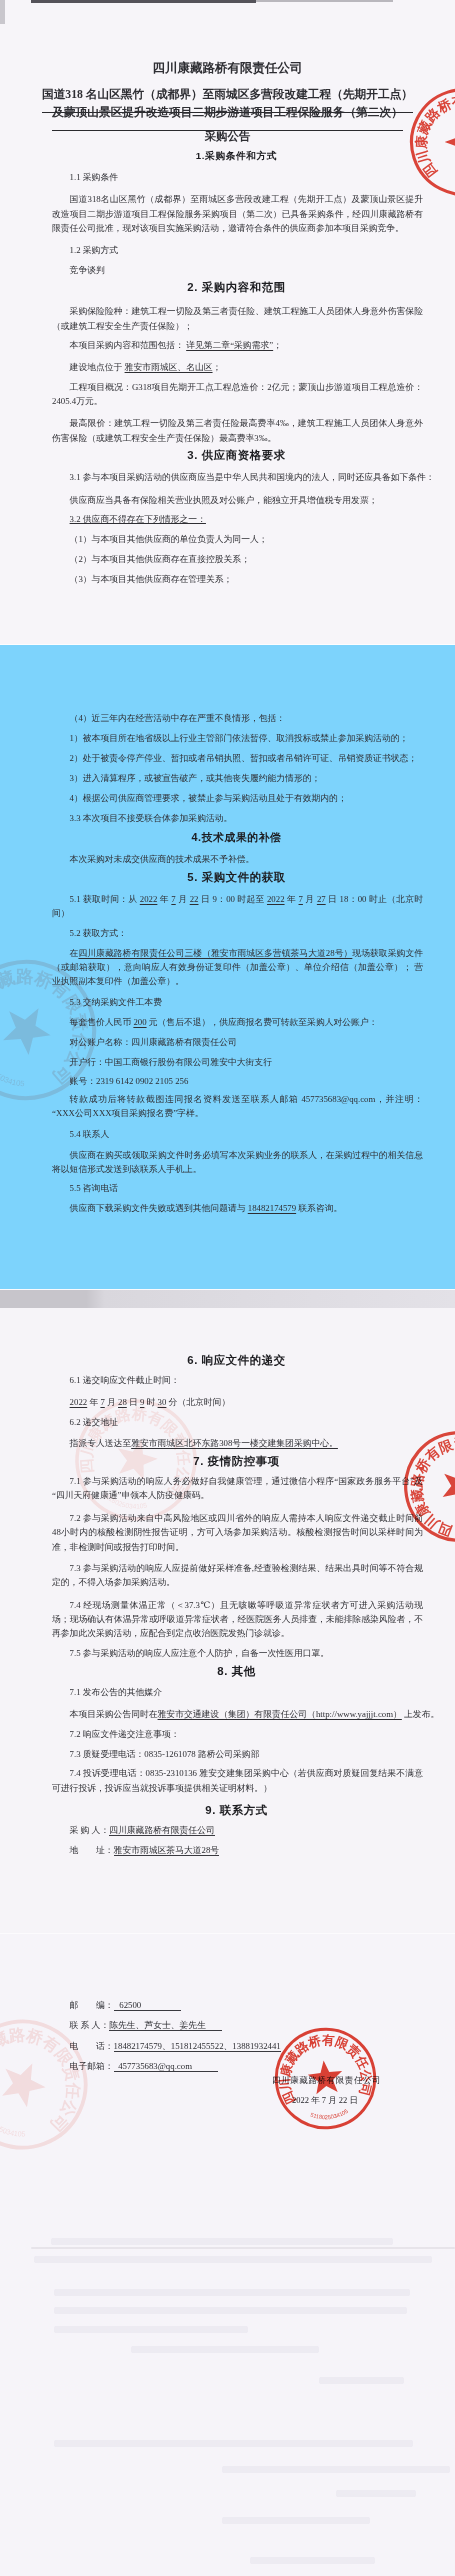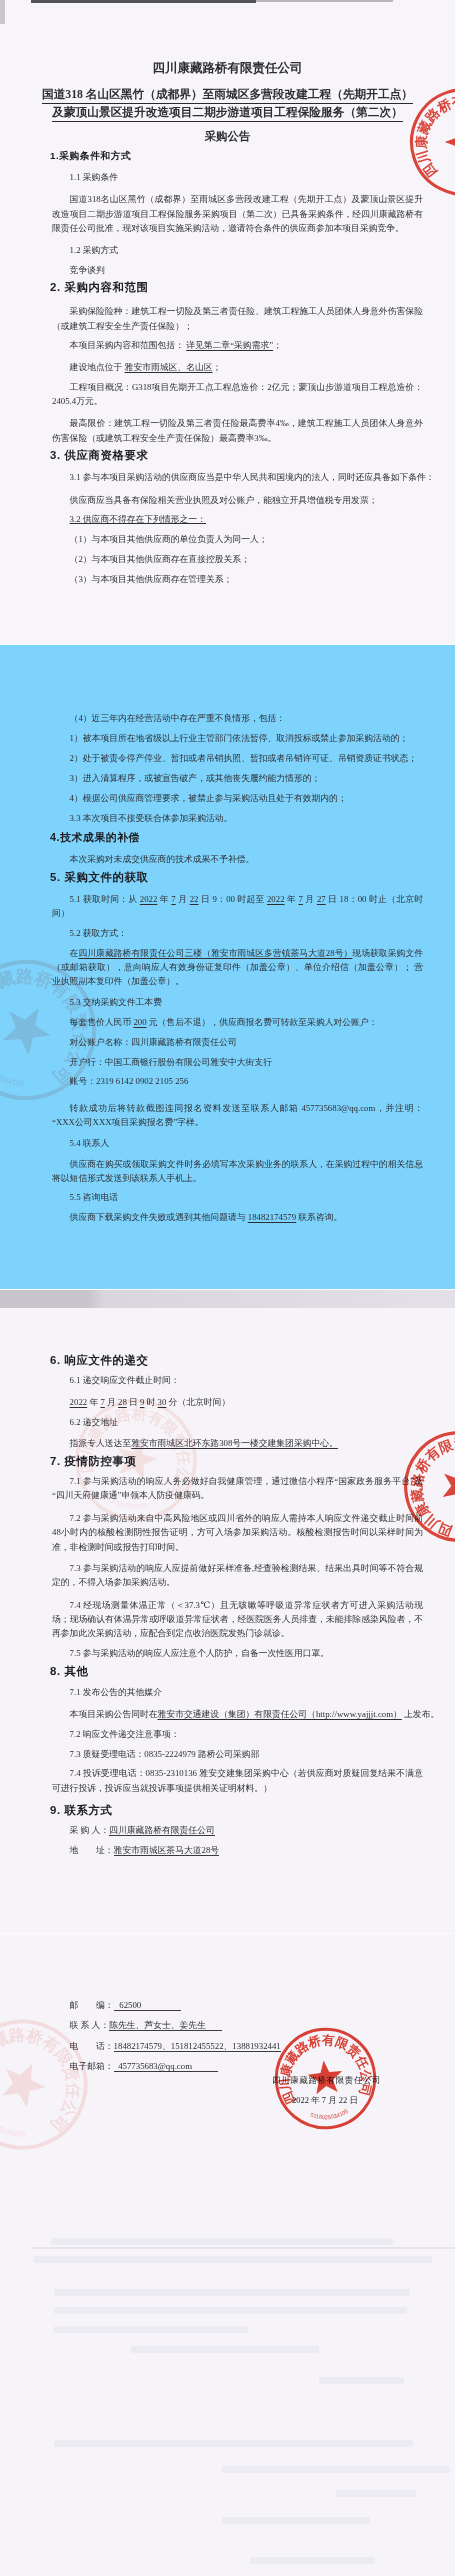--- a/index.html
+++ b/index.html
@@ -5,30 +5,30 @@
   html,body{margin:0;padding:0;background:#e9e7ed;}
   body{width:455px;font-family:"Liberation Serif","DejaVu Serif",serif;color:#2e2e33;
        -webkit-font-smoothing:antialiased;}
   .pg{position:relative;overflow:hidden;width:455px;}
   #p1{height:644px;background:#f7f5f9;border-bottom:1.1px solid #fdfdfe;}
   #p2{height:644px;background:#7dd3fc;}
   #band{height:18px;background:linear-gradient(to right,#c7c5cb 0%,#c7c5cb 19%,#d9d7dd 23%,#e3e1e7 100%);border-top:1.1px solid #fbfafc;}
   #p3{height:625px;background:#f6f4f8;border-bottom:1.1px solid #fcfbfd;}
   #p4{height:643px;background:#f6f4f9;}
   .h{font-family:"Liberation Sans","DejaVu Sans",sans-serif;font-weight:700;color:#1d1d21;
-     margin:0 32px 0 50px;letter-spacing:0.6px;}
+     margin:0 32px 0 50px;letter-spacing:0.6px;text-align:center;}
   .h1s{font-size:9.7px;line-height:13.7px;}
   .h2s{font-size:11.4px;line-height:16px;}
   .pr{margin:0 32px 0 52px;text-indent:2em;line-height:14.2px;font-size:8.8px;text-align:justify;}
   .nw{white-space:nowrap;text-align:left;}
   .tC{text-align:center;font-weight:700;}
   .doc-company{font-size:12.5px;line-height:17px;padding-top:0;}
   .doc-title{font-size:11.7px;line-height:18px;}
   .doc-notice{font-size:11.4px;line-height:17px;}
-  .tu{border-bottom:1.1px solid #2a2a2e;padding-bottom:2px;}
+  .tu{border-bottom:1.1px solid #2a2a2e;padding-bottom:11px;}
   .u{text-decoration:underline;text-underline-offset:1.7px;}
   .uv{border-bottom:0.6px solid #3a3a40;}
   .seal{position:absolute;mix-blend-mode:multiply;pointer-events:none;}
   .ghost{position:absolute;height:7.4px;border-radius:1.7px;background:rgba(152,142,172,0.09);filter:blur(0.6px);}
   .artifact{position:absolute;}
 </style>
 </head>
 <body>
 
 <svg width="0" height="0" style="position:absolute">
@@ -97,21 +97,21 @@
 
   <div class="h h2s" style="margin-top:2.8px;">5. 采购文件的获取</div>
   <div class="pr" style="margin-top:7.4px;"><span>5.1 获取时间：从 </span><span class="u">2022</span><span> 年 </span><span class="u">7</span><span> 月 </span><span class="u">22</span><span> 日 9：00 时起至 </span><span class="u">2022</span><span> 年 </span><span class="u">7</span><span> 月 </span><span class="u">27</span><span> 日 18：00 时止（北京时间）</span></div>
   <div class="pr" style="margin-top:5.7px;">5.2 获取方式：</div>
   <div class="pr" style="margin-top:5.7px;"><span>在</span><span class="u">四川康藏路桥有限责任公司三楼（雅安市雨城区多营镇茶马大道28号）</span><span>现场获取采购文件（或邮箱获取），意向响应人有效身份证复印件（加盖公章）、单位介绍信（加盖公章）； 营业执照副本复印件（加盖公章）。</span></div>
   <div class="pr" style="margin-top:6.3px;">5.3 交纳采购文件工本费</div>
   <div class="pr" style="margin-top:5.7px;"><span>每套售价人民币 </span><span class="u">200</span><span> 元（售后不退），供应商报名费可转款至采购人对公账户：</span></div>
   <div class="pr" style="margin-top:5.7px;">对公账户名称：四川康藏路桥有限责任公司</div>
   <div class="pr" style="margin-top:5.7px;">开户行：中国工商银行股份有限公司雅安中大街支行</div>
   <div class="pr" style="margin-top:5.7px;">账号：2319 6142 0902 2105 256</div>
-  <div class="pr" style="margin-top:12px;">转款成功后将转款截图连同报名资料发送至联系人邮箱 457735683@qq.com，并注明：“XXX公司XXX项目采购报名费”字样。</div>
+  <div class="pr" style="margin-top:3px;">转款成功后将转款截图连同报名资料发送至联系人邮箱 457735683@qq.com，并注明：“XXX公司XXX项目采购报名费”字样。</div>
   <div class="pr" style="margin-top:6.8px;">5.4 联系人</div>
   <div class="pr" style="margin-top:6.8px;">供应商在购买或领取采购文件时务必填写本次采购业务的联系人，在采购过程中的相关信息将以短信形式发送到该联系人手机上。</div>
   <div class="pr" style="margin-top:4.6px;">5.5 咨询电话</div>
   <div class="pr" style="margin-top:5.7px;"><span>供应商下载采购文件失败或遇到其他问题请与 </span><span class="u">18482174579</span><span> 联系咨询。</span></div>
 
   <svg class="seal" viewBox="0 0 200 200" style="width:148px;height:148px;left:-48px;top:311px;transform:rotate(30deg);opacity:.15;">
       <use href="#sealG"></use>
     </svg>
 </div>
 
@@ -128,21 +128,21 @@
   <div class="pr" style="margin-top:5.1px;">7.1 参与采购活动的响应人务必做好自我健康管理，通过微信小程序“国家政务服务平台”及“四川天府健康通”申领本人防疫健康码。</div>
   <div class="pr" style="margin-top:8.5px;">7.2 参与采购活动来自中高风险地区或四川省外的响应人需持本人响应文件递交截止时间前48小时内的核酸检测阴性报告证明，方可入场参加采购活动。核酸检测报告时间以采样时间为准，非检测时间或报告打印时间。</div>
   <div class="pr" style="margin-top:7.4px;">7.3 参与采购活动的响应人应提前做好采样准备,经查验检测结果、结果出具时间等不符合规定的，不得入场参加采购活动。</div>
   <div class="pr" style="margin-top:8px;">7.4 经现场测量体温正常（＜37.3℃）且无咳嗽等呼吸道异常症状者方可进入采购活动现场；现场确认有体温异常或呼吸道异常症状者，经医院医务人员排查，未能排除感染风险者，不再参加此次采购活动，应配合到定点收治医院发热门诊就诊。</div>
   <div class="pr" style="margin-top:6.3px;">7.5 参与采购活动的响应人应注意个人防护，自备一次性医用口罩。</div>
 
   <div class="h h2s" style="margin-top:2.8px;">8. 其他</div>
   <div class="pr" style="margin-top:5.7px;">7.1 发布公告的其他媒介</div>
   <div class="pr nw" style="margin-top:7.4px;"><span>本项目采购公告同时在</span><span class="u">雅安市交通建设（集团）有限责任公司（http://www.yajjjt.com）</span><span> 上发布。</span></div>
   <div class="pr" style="margin-top:5.7px;">7.2 响应文件递交注意事项：</div>
-  <div class="pr" style="margin-top:5.7px;">7.3 质疑受理电话：0835-2224979 路桥公司采购部</div>
+  <div class="pr" style="margin-top:5.7px;">7.3 质疑受理电话：0835-1261078 路桥公司采购部</div>
   <div class="pr" style="margin-top:5.7px;">7.4 投诉受理电话：0835-2310136 雅安交建集团采购中心（若供应商对质疑回复结果不满意可进行投诉，投诉应当就投诉事项提供相关证明材料。）</div>
 
   <div class="h h2s" style="margin-top:6.8px;">9. 联系方式</div>
   <div class="pr" style="margin-top:5.7px;"><span>采 购 人：</span><span class="uv">四川康藏路桥有限责任公司</span></div>
   <div class="pr" style="margin-top:5.7px;"><span>地　　址：</span><span class="uv">雅安市雨城区茶马大道28号</span></div>
 
   <svg class="seal" viewBox="0 0 200 200" style="width:117px;height:117px;left:401px;top:120px;transform:rotate(-50deg);opacity:.92;">
       <use href="#sealG"></use>
     </svg>
   <svg class="seal" viewBox="0 0 200 200" style="width:128px;height:128px;left:72px;top:88px;transform:rotate(15deg);opacity:.11;">

